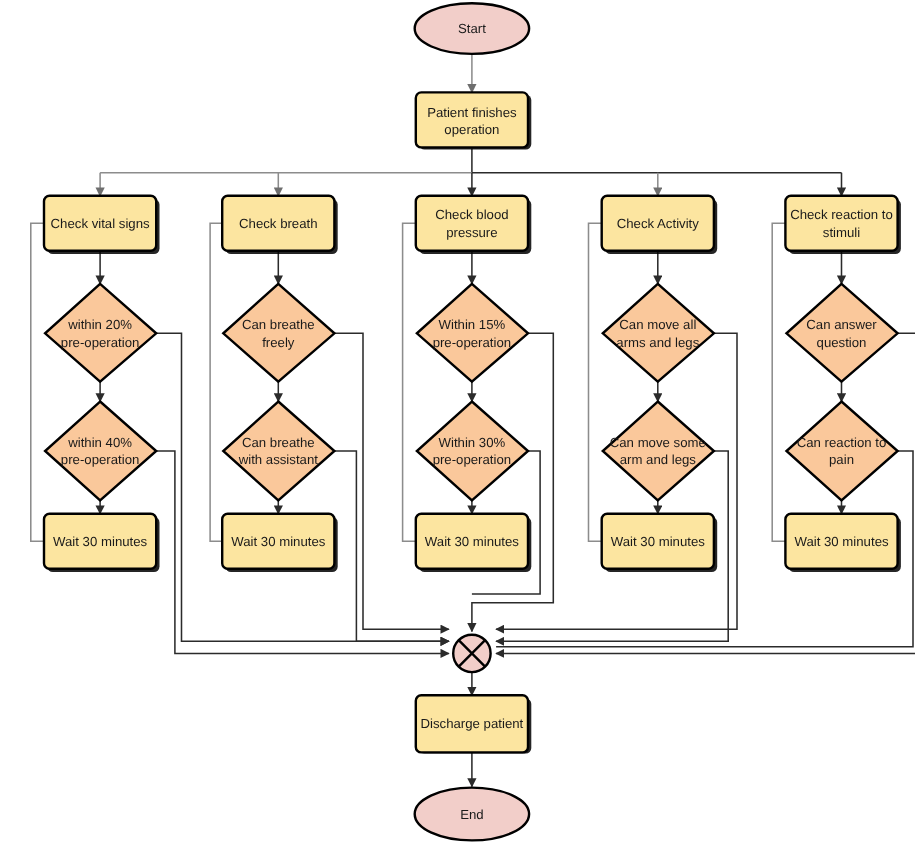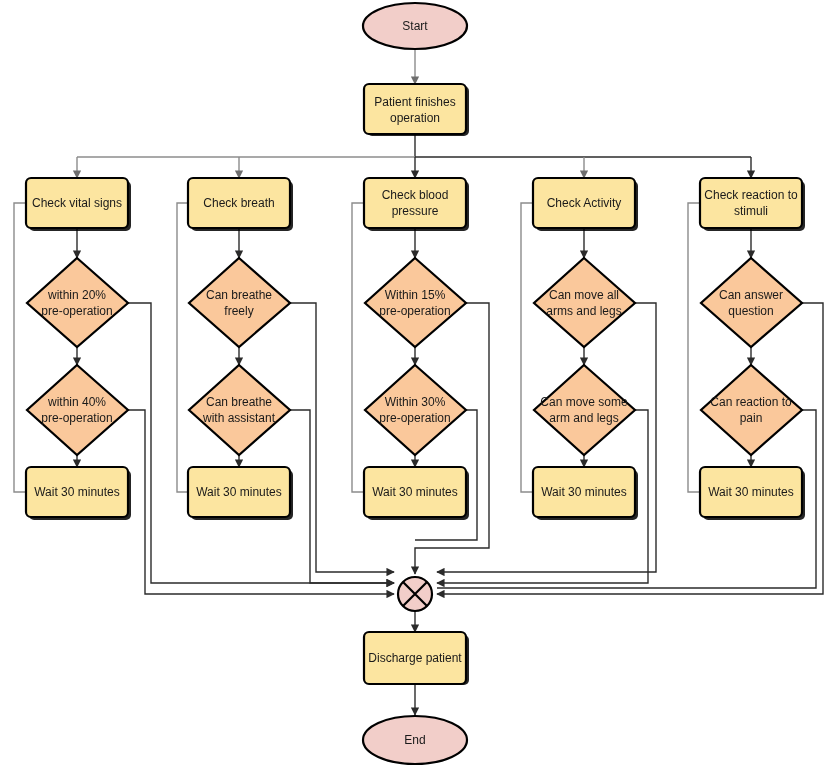--- a/index.html
+++ b/index.html
@@ -10,20 +10,21 @@
   body {
     width: 832px;
     height: 766px;
     font-family: "Liberation Sans", sans-serif;
     overflow: hidden;
   }
   #flow-root {
     position: relative;
     width: 756px;
     height: 766px;
+    margin-left: 14px;
   }
   svg#flow-svg {
     display: block;
     width: 832px;
     height: 766px;
   }
   .shape-box {
     fill: #FCE5A0;
     stroke: #000000;
     stroke-width: 2.2;

